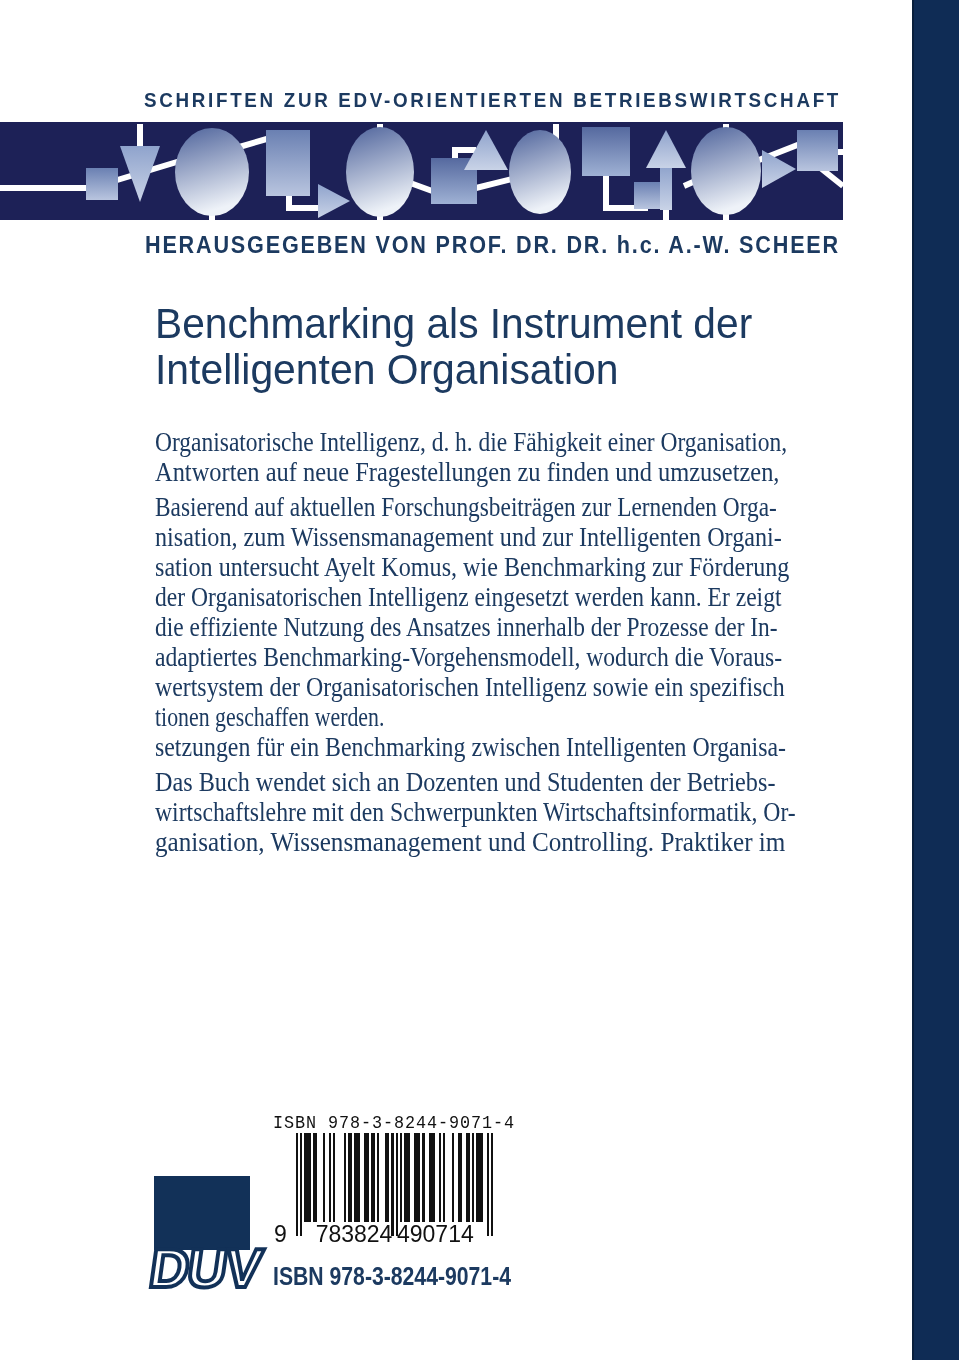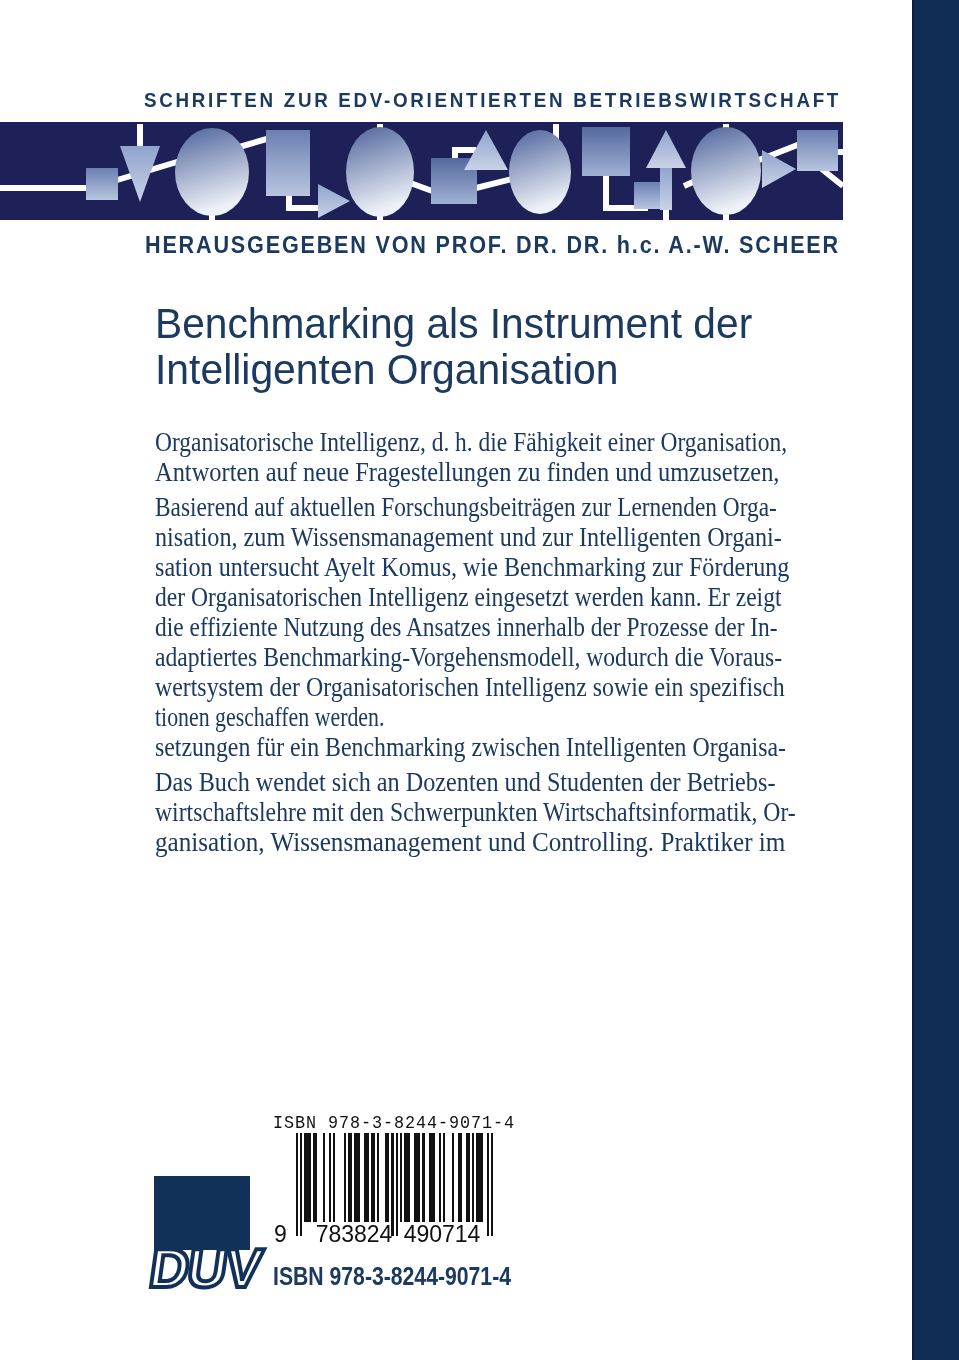--- a/index.html
+++ b/index.html
@@ -54,21 +54,21 @@
   }
   .isbn-ocr{
     left:273px;top:1113px;
     font-family:"Liberation Mono", monospace;
     font-size:18px;letter-spacing:1px;
     color:var(--bar-black);
   }
   .barcode-svg{left:296px;top:1133px;}
   .bc-lead{left:274px;top:1221px;font-size:23px;color:var(--bar-black);}
   .bc-left{left:303px;top:1221px;width:88px;text-align:center;font-size:23px;color:var(--bar-black);margin-left:7px;}
-  .bc-right{left:397px;top:1221px;width:90px;text-align:center;font-size:23px;color:var(--bar-black);}
+  .bc-right{left:397px;top:1221px;width:90px;font-size:23px;color:var(--bar-black);}
   .isbn-bottom{
     left:273px;top:1261px;
     font-size:26px;font-weight:bold;
     color:var(--navy-text);
   }
   .duv-square{
     left:154px;top:1176px;width:96px;height:74px;
     background:var(--logo-navy);
   }
   .duv-text{

